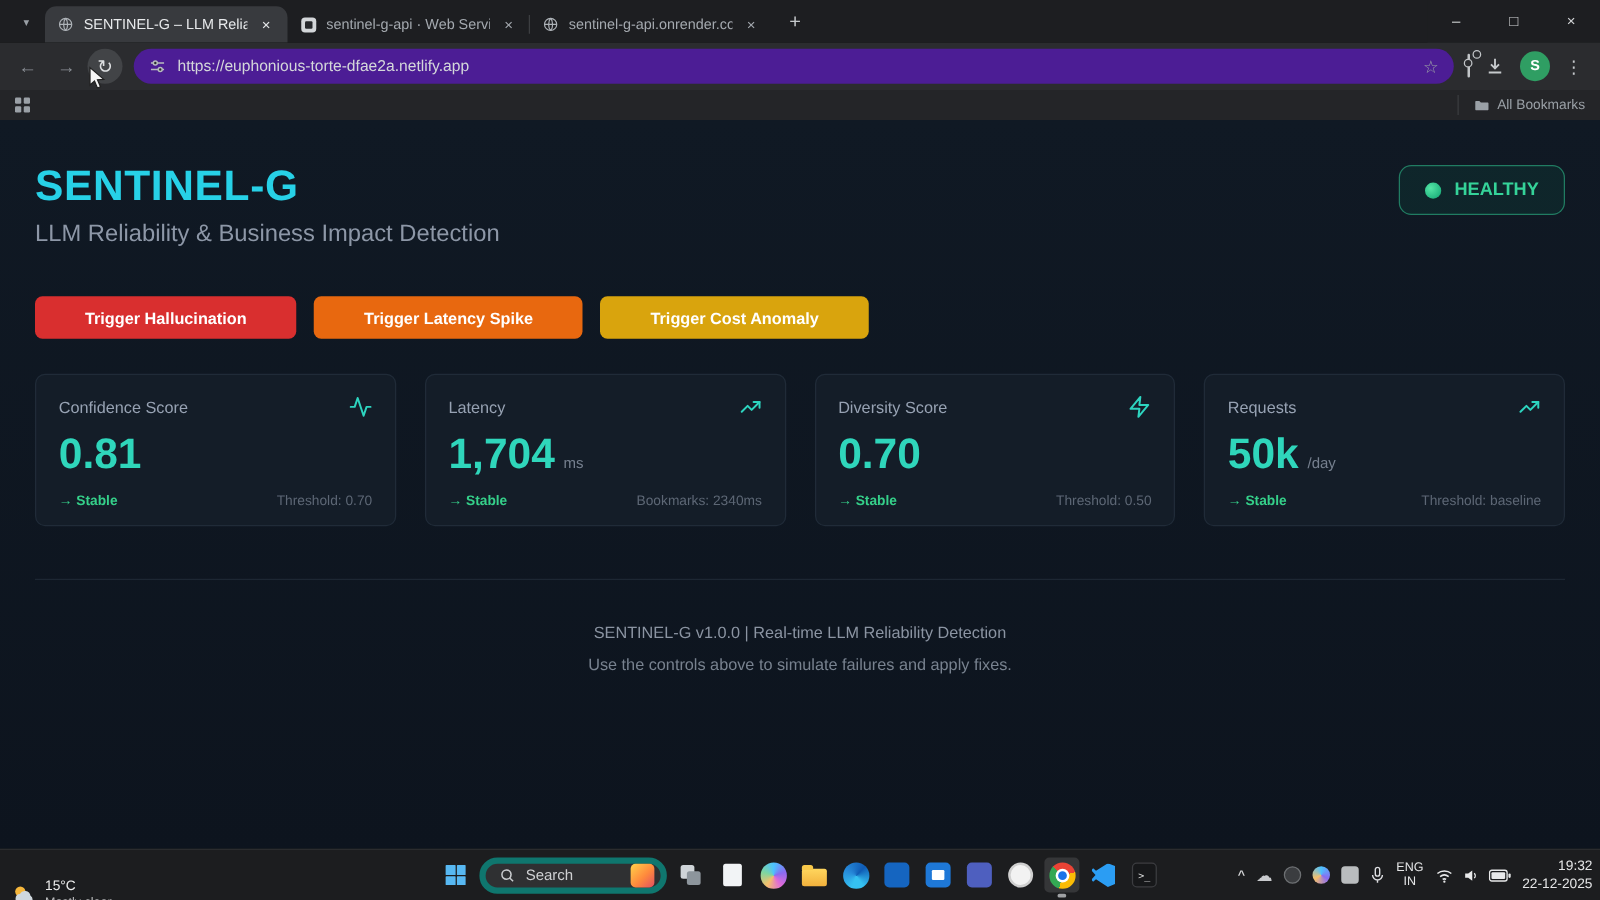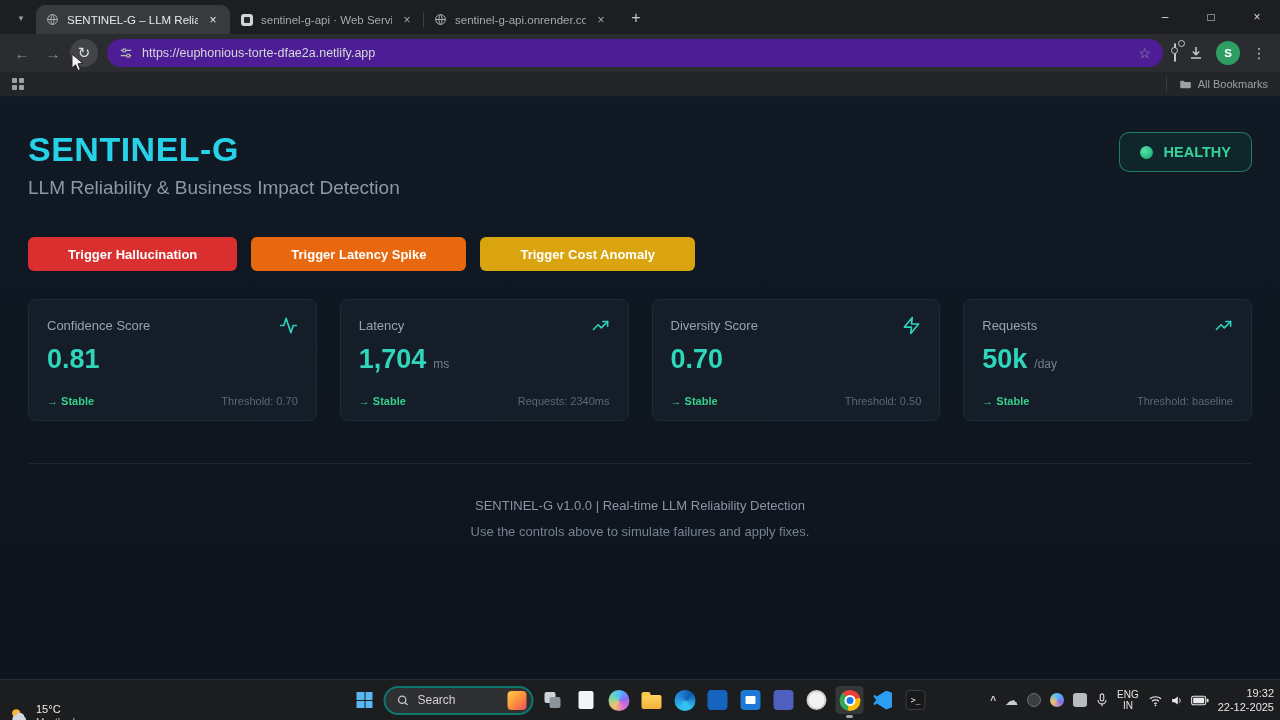--- a/index.html
+++ b/index.html
@@ -74,21 +74,21 @@
   .btn-red{background:#d92f2f;}
   .btn-orange{background:#e8680f;}
   .btn-amber{background:#d9a40d;}
   .cards{margin:28px 28px 0;display:grid;grid-template-columns:repeat(4,1fr);gap:23px;}
   .card{background:#141d28;border:1px solid #202b38;border-radius:8px;padding:16px 18px 13px;
     height:122px;box-sizing:border-box;display:flex;flex-direction:column;}
   .card-top{display:flex;justify-content:space-between;align-items:center;}
   .card-title{font-size:13px;color:#97a2b3;}
   .card-icon{color:#2dd4bf;display:flex;}
   .card-value-row{margin-top:9px;display:flex;align-items:baseline;gap:7px;}
-  .card-value{font-size:27px;font-weight:bold;color:#2fd6bb;}
+  .card-value{font-size:34px;font-weight:bold;color:#2fd6bb;}
   .card-unit{font-size:12px;color:#76808f;}
   .card-bottom{margin-top:auto;display:flex;justify-content:space-between;align-items:center;}
   .card-trend{font-size:11px;color:#35d08a;font-weight:bold;}
   .card-threshold{font-size:11px;color:#5d6775;}
   .divider{margin:42px 28px 0;border-top:1px solid #1d2733;}
   .page-footer{margin-top:34px;text-align:center;}
   .footer-line1{font-size:13px;color:#8b94a2;}
   .footer-line2{margin-top:11px;font-size:13px;color:#78828f;}
 
   
@@ -96,21 +96,21 @@
     border-top:1px solid #2b2c2e;}
   .weather{position:absolute;left:8px;top:16px;height:40px;display:flex;align-items:center;gap:6px;}
   .weather-text{display:flex;flex-direction:column;line-height:1.25;}
   .weather-temp{font-size:11px;color:#ececec;}
   .weather-desc{font-size:10px;color:#bcbdbf;}
   .task-center{position:absolute;left:50%;top:0;transform:translateX(-50%);height:40px;
     display:flex;align-items:center;gap:5px;}
   .start-btn{width:28px;height:28px;display:flex;align-items:center;justify-content:center;border-radius:4px;}
   .win-logo{width:16px;height:16px;display:grid;grid-template-columns:7.5px 7.5px;gap:1px;}
   .win-logo span{background:#57b8f2;border-radius:.5px;}
-  .search-pill{width:150px;height:29px;border-radius:15px;background:#2f3032;border:2px solid #0f766e;
+  .search-pill{width:150px;height:29px;border-radius:15px;background:#2f3032;border:5px solid #0f766e;
     display:flex;align-items:center;gap:8px;padding:0 5px 0 11px;box-sizing:border-box;}
   .search-label{flex:1;font-size:12px;color:#cfd0d2;}
   .search-art{width:19px;height:19px;border-radius:4px;
     background:linear-gradient(135deg,#ffd24a 0%,#ff8a3c 55%,#e14f62 100%);}
   .tb-icon{width:28px;height:28px;border-radius:4px;display:flex;align-items:center;
     justify-content:center;position:relative;}
   .tb-icon.active-app{background:#353638;}
   .tb-icon.active-app::after{content:"";position:absolute;bottom:-4px;left:50%;transform:translateX(-50%);
     width:7px;height:3px;border-radius:2px;background:#9fa1a4;}
   .taskview-sq{width:16px;height:16px;position:relative;}
@@ -298,21 +298,21 @@
                 <polyline points="15 7 21 7 21 13"></polyline>
             </svg>
           </span>
         </div>
         <div class="card-value-row">
           <span class="card-value">1,704</span>
           <span class="card-unit">ms</span>
         </div>
         <div class="card-bottom">
           <span class="card-trend">→ Stable</span>
-          <span class="card-threshold">Requests: 2340ms</span>
+          <span class="card-threshold">Bookmarks: 2340ms</span>
         </div>
       </div>
 
       <div class="card">
         <div class="card-top">
           <span class="card-title">Diversity Score</span>
           <span class="card-icon">
             <svg width="19" height="19" viewBox="0 0 24 24" fill="none" stroke="currentColor" stroke-width="2" stroke-linecap="round" stroke-linejoin="round">
               <polygon points="13 2 3 14 12 14 11 22 21 10 12 10 13 2"></polygon>
             </svg>

